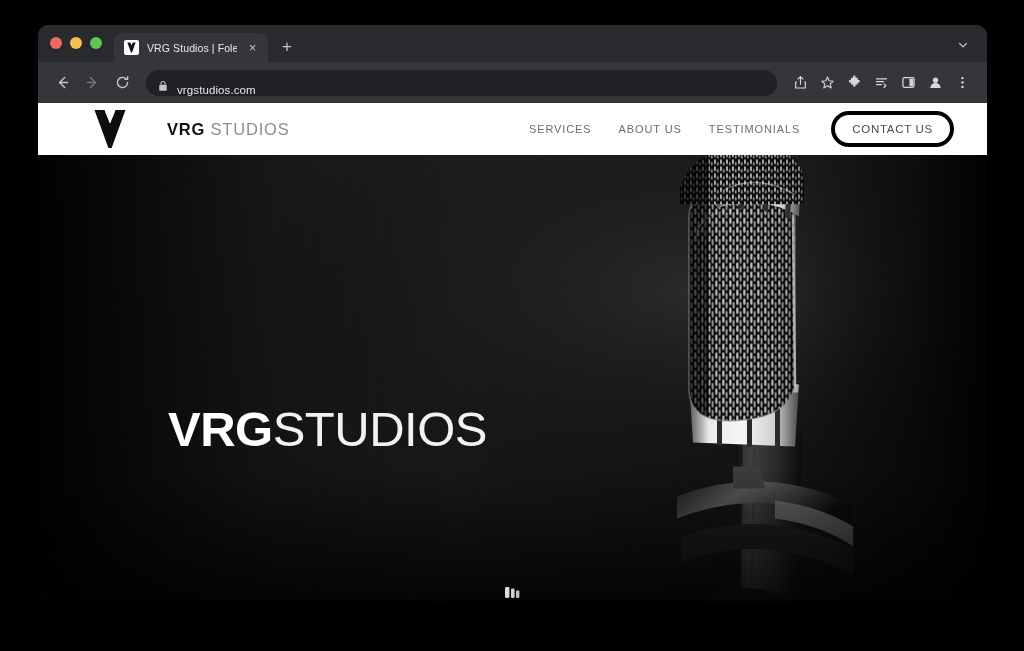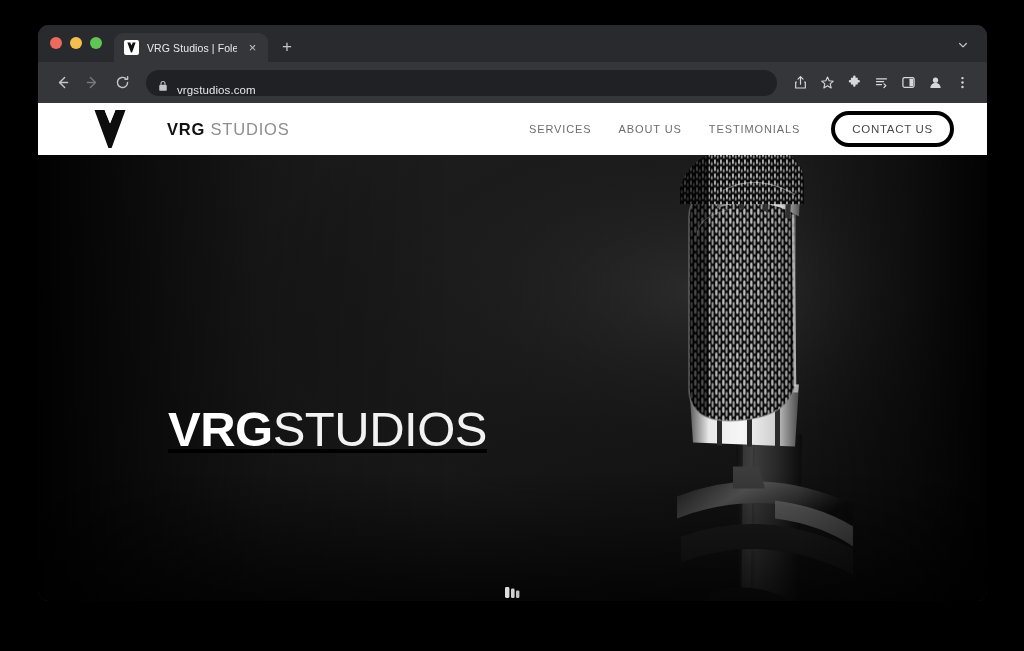--- a/index.html
+++ b/index.html
@@ -229,21 +229,20 @@
   }
   .hero-title {
     position: absolute;
     left: 130px;
     top: 250px;
     font-size: 49px;
     line-height: 1;
     white-space: nowrap;
     z-index: 3;
     letter-spacing: -0.5px;
-    text-decoration: underline;
   }
   .hero-title .bold  { font-weight: 700; color: #ffffff; }
   .hero-title .light { font-weight: 300; color: #f2f2f2; }
 
   .scroll-hint {
     position: absolute;
     left: 50%;
     transform: translateX(-50%);
     bottom: 4px;
     width: 22px;

